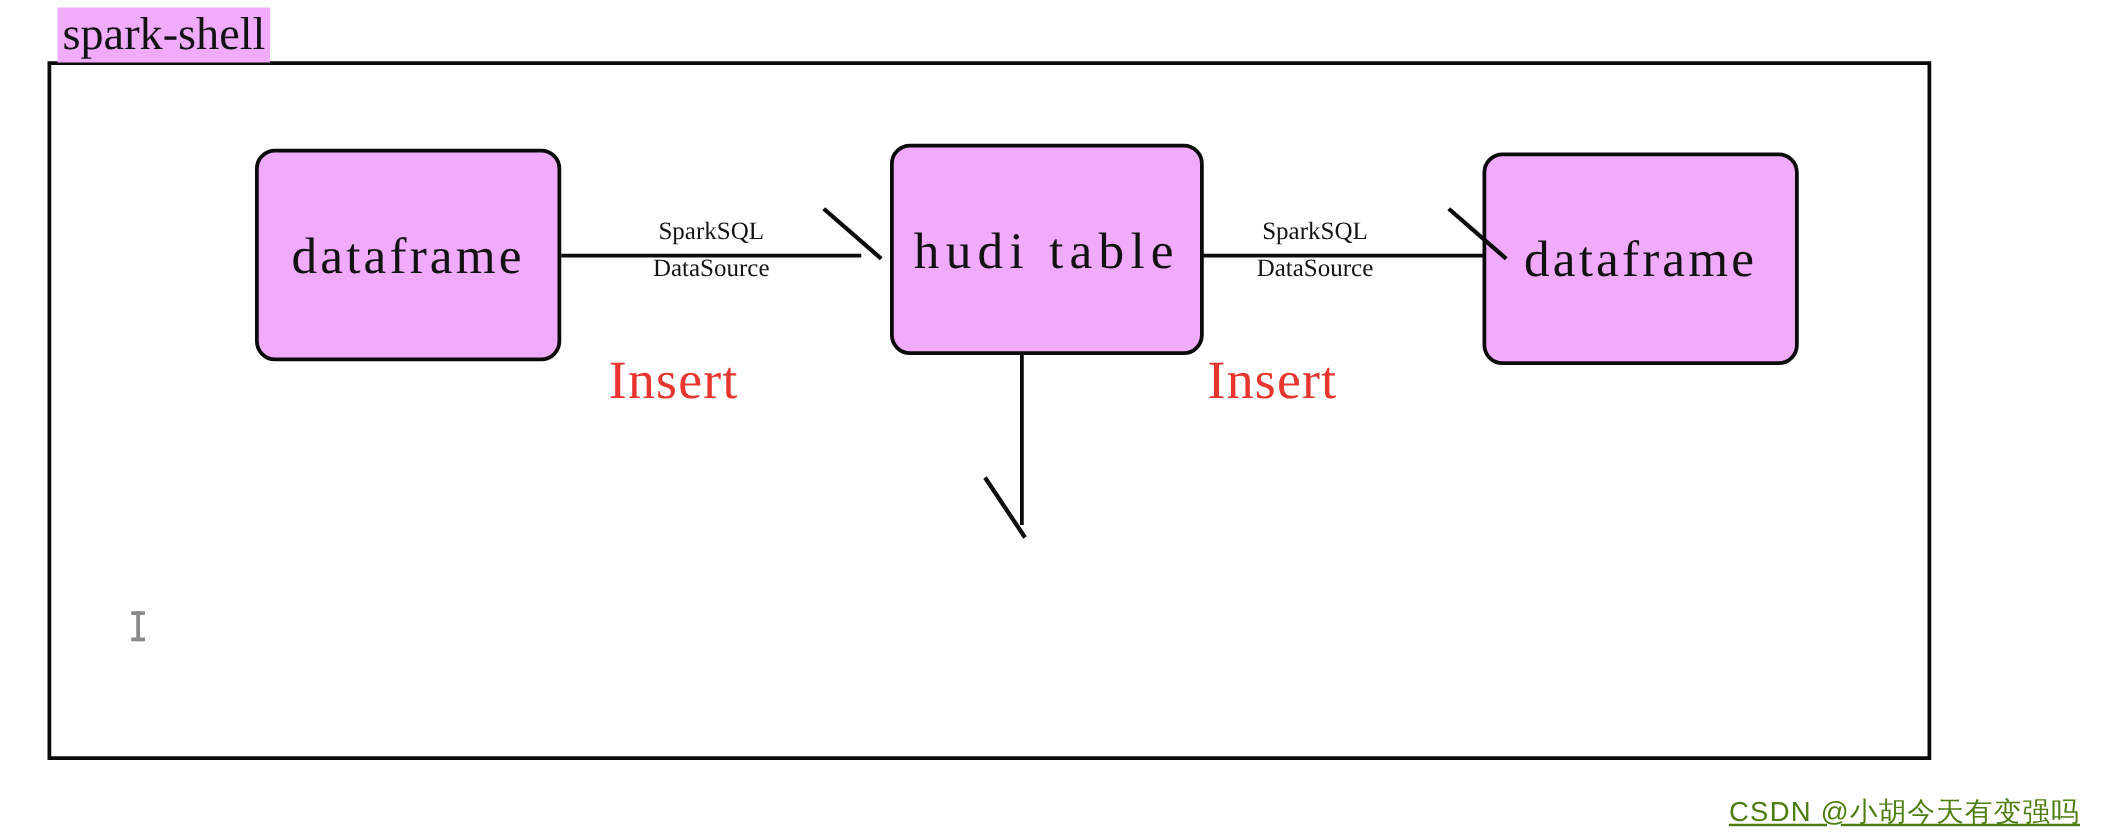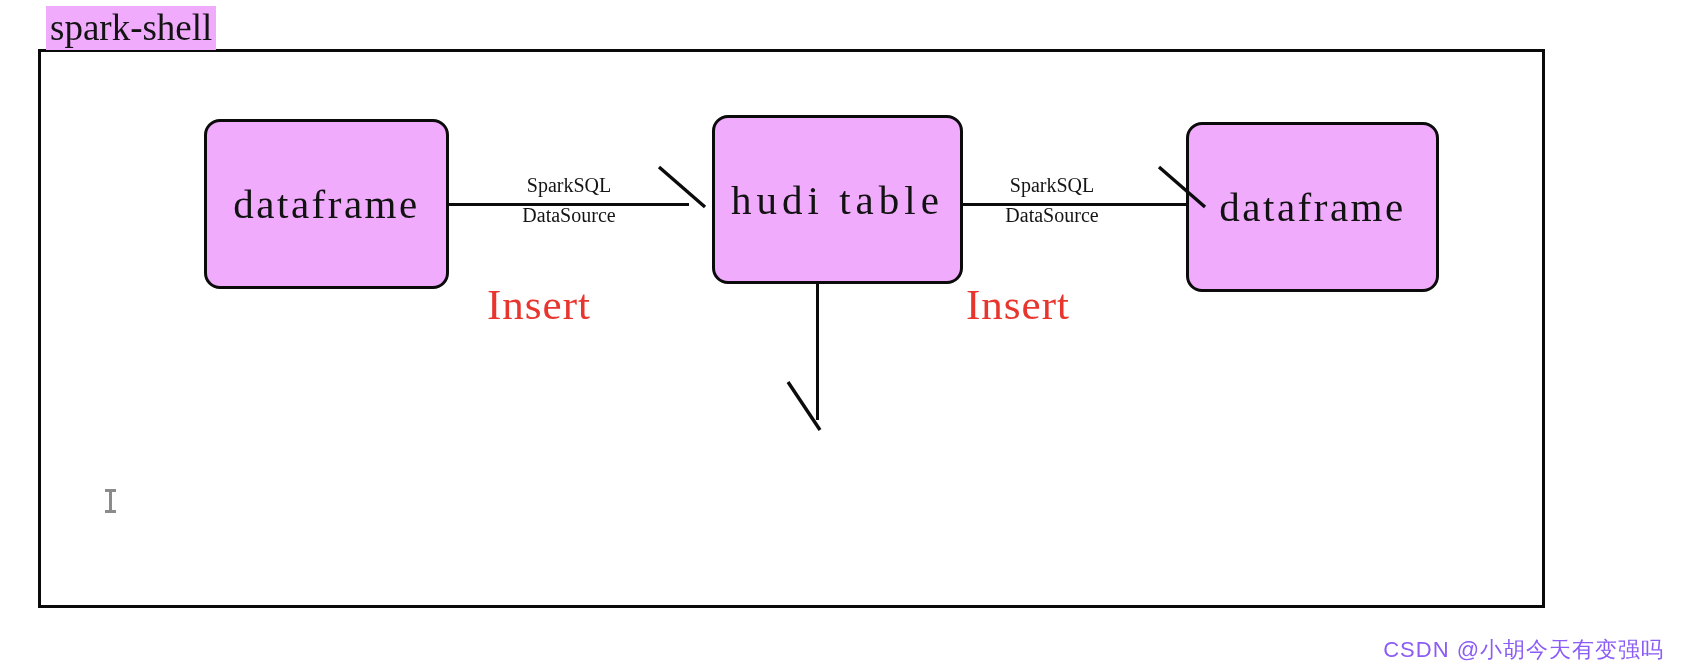--- a/index.html
+++ b/index.html
@@ -165,23 +165,24 @@
 
   
   .watermark {
     position: absolute;
     right: 20px;
     bottom: 8px;
     z-index: 7;
     font-family: "Liberation Sans", "DejaVu Sans", sans-serif;
     font-size: 22px;
     line-height: 28px;
-    color: #8b5cf6;
+    color: #4d7c0f;
     white-space: nowrap;
     letter-spacing: 1px;
+    text-decoration: underline;
   }
 </style>
 </head>
 <body>
 
 <div id="canvas">
 
   <div class="shell-frame"></div>
   <div class="shell-title">spark-shell</div>
 

